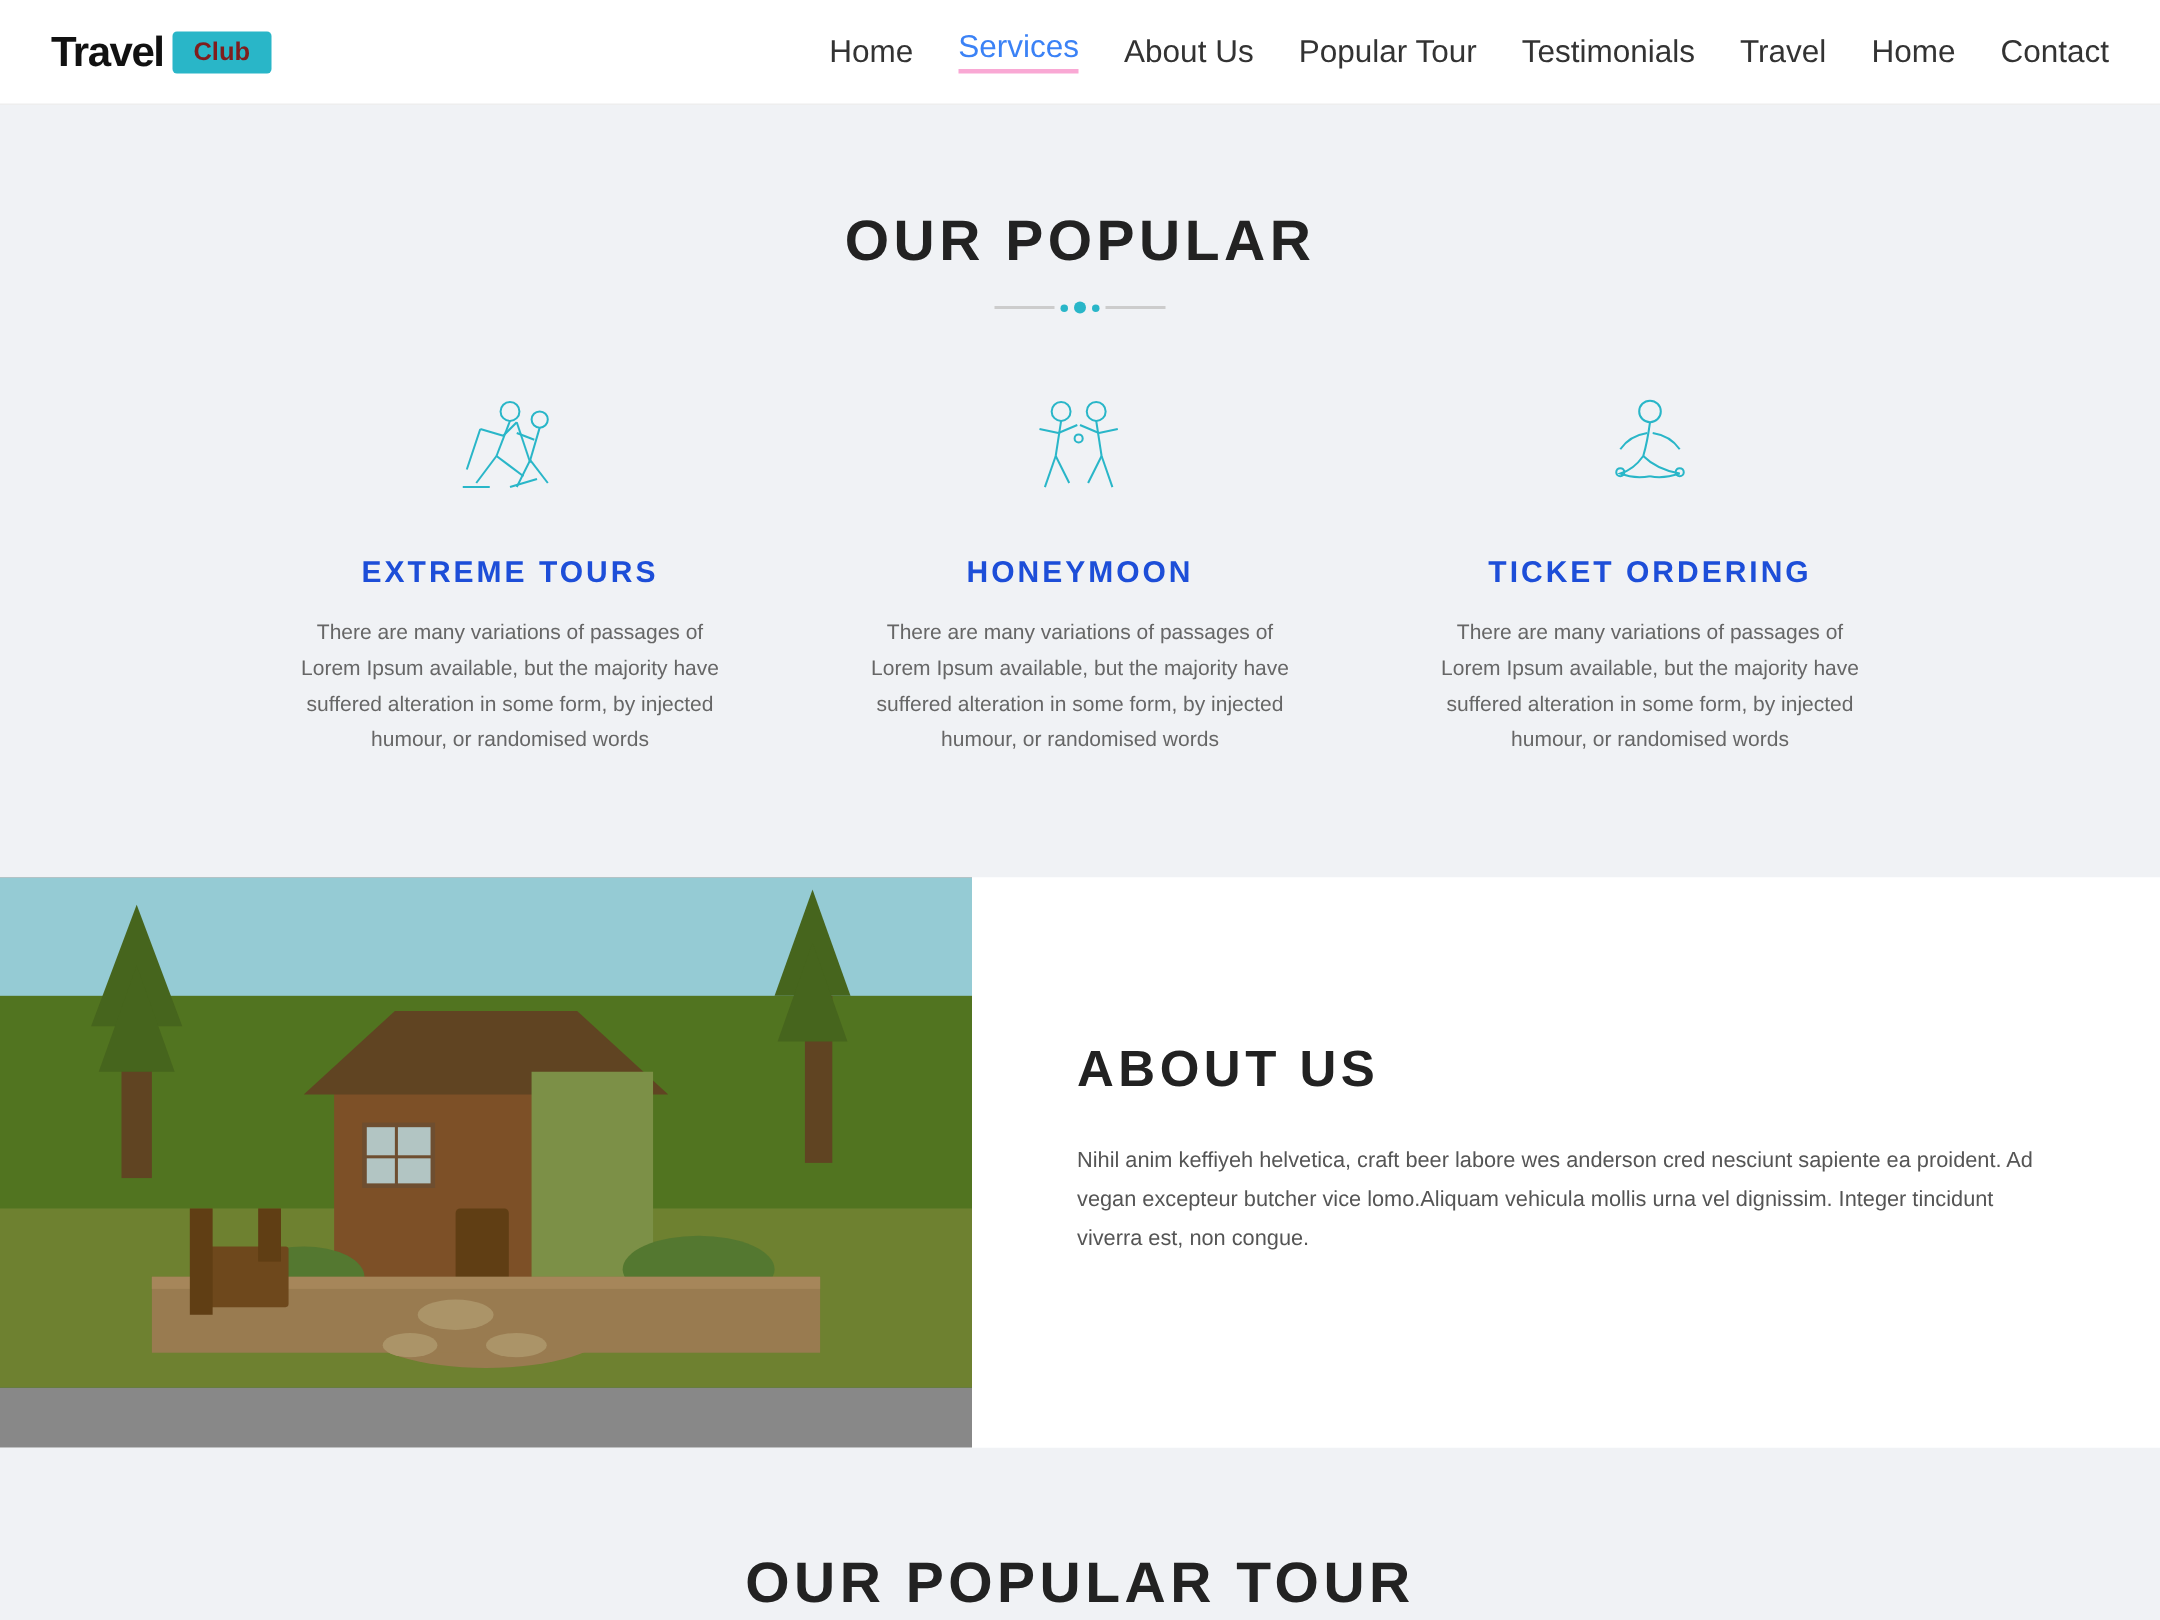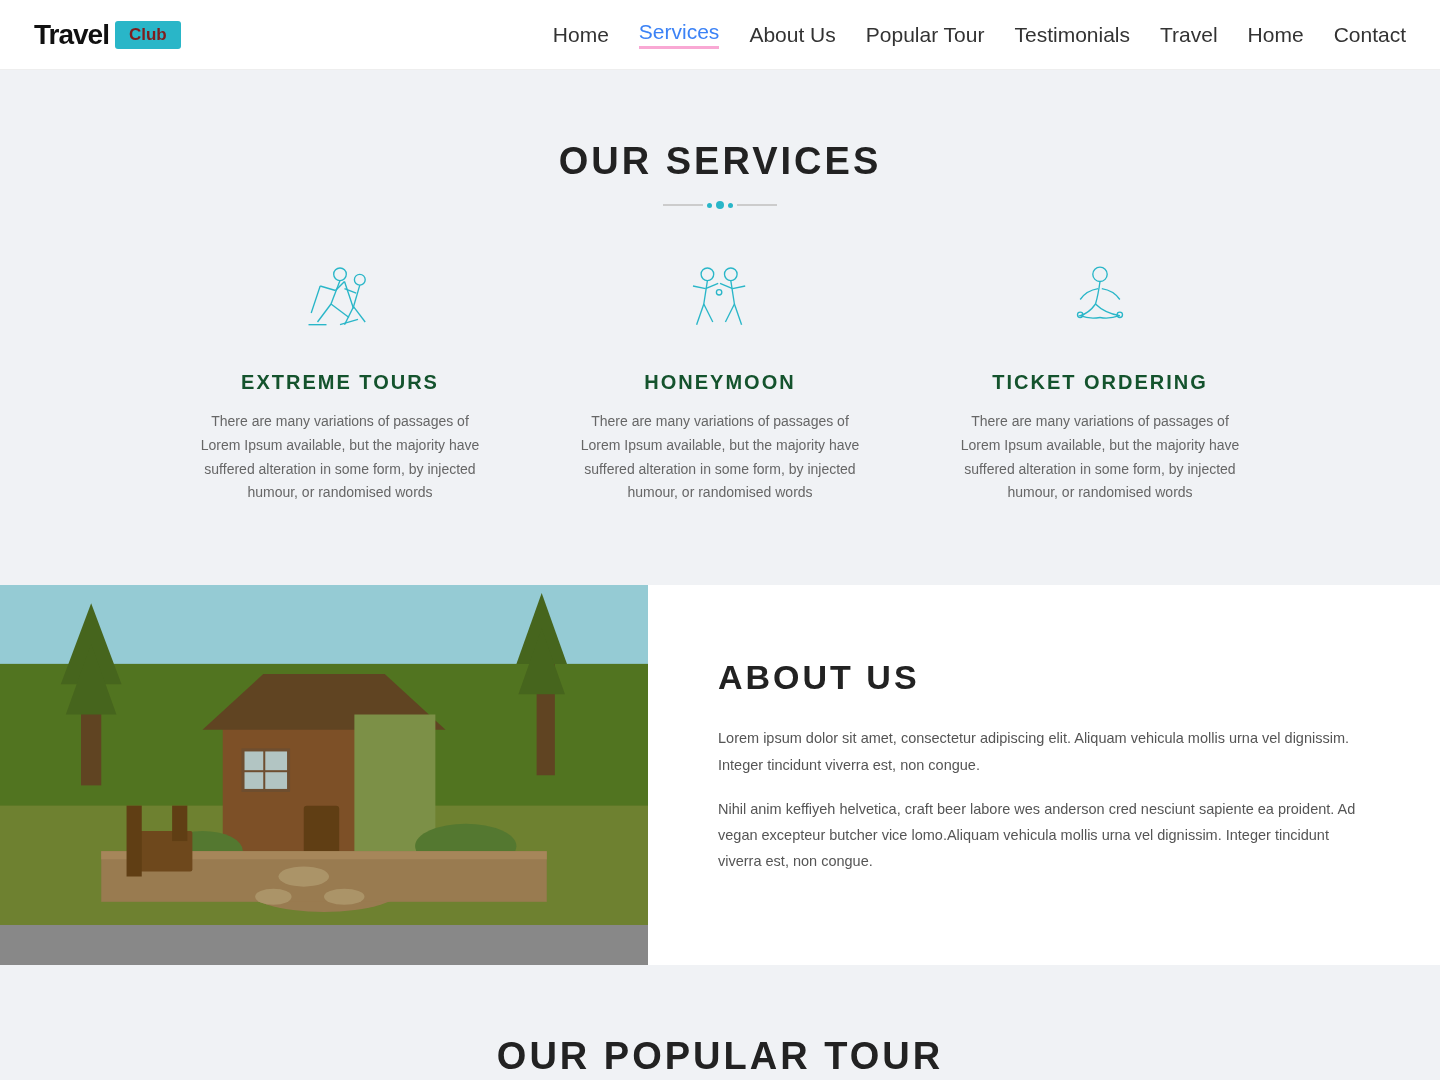--- a/index.html
+++ b/index.html
@@ -119,21 +119,21 @@
       width: 90px;
       height: 90px;
       stroke: #29b6c8;
       fill: none;
       stroke-width: 1.5;
     }
     .service-name {
       font-size: 20px;
       font-weight: 700;
       letter-spacing: 2px;
-      color: #14532d;
+      color: #1d4ed8;
       margin-bottom: 16px;
     }
     .service-desc {
       font-size: 14px;
       color: #666;
       line-height: 1.7;
       max-width: 300px;
     }
 
     
@@ -191,21 +191,21 @@
     <a href="#">About Us</a>
     <a href="#">Popular Tour</a>
     <a href="#">Testimonials</a>
     <a href="#">Travel</a>
     <a href="#">Home</a>
     <a href="#">Contact</a>
   </nav>
 </header>
 
 <section class="services-section">
-  <h2 class="section-title">OUR SERVICES</h2>
+  <h2 class="section-title">OUR POPULAR</h2>
   <div class="section-divider">
     <div class="divider-line"></div>
     <div class="divider-dot-sm"></div>
     <div class="divider-dot"></div>
     <div class="divider-dot-sm"></div>
     <div class="divider-line"></div>
   </div>
 
   <div class="services-grid">
 
@@ -339,21 +339,20 @@
 
       <ellipse cx="300" cy="290" rx="25" ry="10" fill="#a09070"></ellipse>
       <ellipse cx="340" cy="310" rx="20" ry="8" fill="#a09070"></ellipse>
       <ellipse cx="270" cy="310" rx="18" ry="8" fill="#a09070"></ellipse>
 
       <rect x="0" y="0" width="640" height="340" fill="rgba(255,180,50,0.12)"></rect>
     </svg>
   </div>
   <div class="about-content">
     <h2 class="about-title">ABOUT US</h2>
-    <p class="about-text">Lorem ipsum dolor sit amet, consectetur adipiscing elit. Aliquam vehicula mollis urna vel dignissim. Integer tincidunt viverra est, non congue.</p>
     <p class="about-text">Nihil anim keffiyeh helvetica, craft beer labore wes anderson cred nesciunt sapiente ea proident. Ad vegan excepteur butcher vice lomo.Aliquam vehicula mollis urna vel dignissim. Integer tincidunt viverra est, non congue.</p>
   </div>
 </section>
 
 <section class="popular-section">
   <h2 class="section-title">OUR POPULAR TOUR</h2>
 
 </section>
 
 </body></html>

